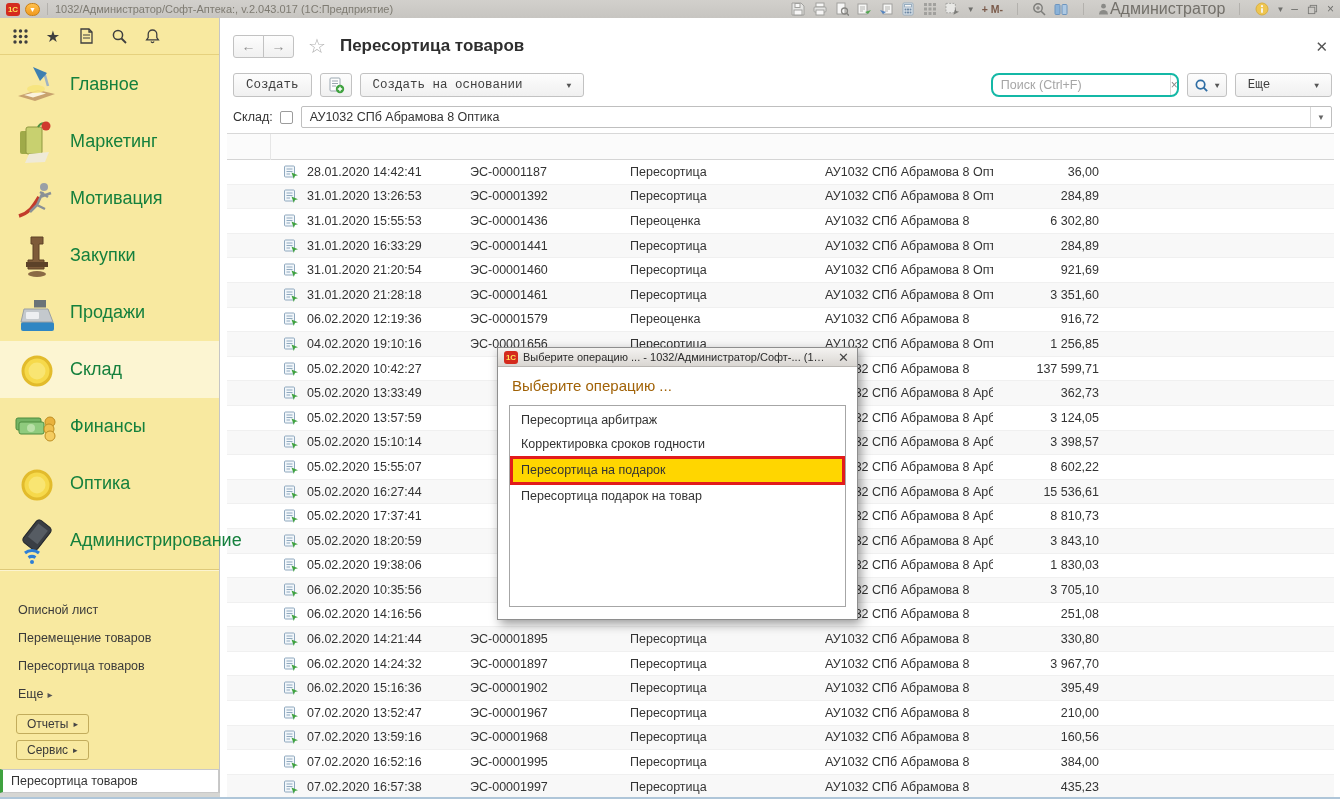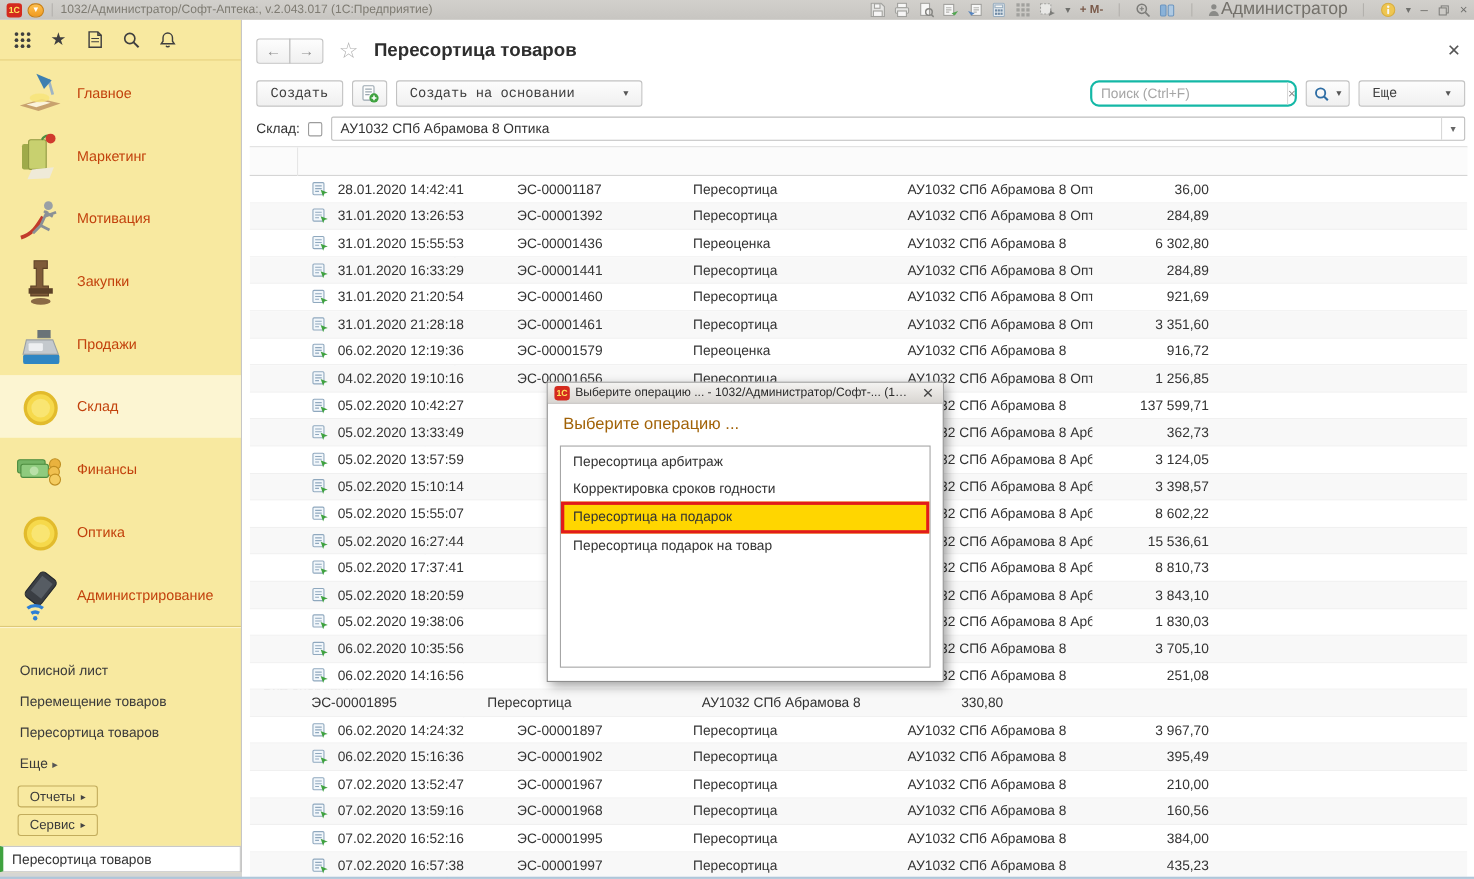--- a/index.html
+++ b/index.html
@@ -22,21 +22,21 @@
 
   
   .sidebar { position:absolute; top:18px; left:0; width:220px; bottom:0; background:#F8E9A0; border-right:1px solid #C6C6C6; z-index:5; }
   .side-icons { height:37px; display:flex; align-items:center; gap:13px; padding-left:10px; border-bottom:1px solid #E6D17E; }
   .side-icons .si { width:20px; height:20px; display:flex; align-items:center; justify-content:center; color:#3F3F3F; font-size:16px; }
   .side-menu { position:absolute; top:38px; left:0; right:0; }
   .side-item { height:57px; display:flex; align-items:center; padding-left:13px; cursor:default; }
   .side-item.active { background:#FCF5D2; }
   .side-ico { width:48px; height:48px; flex:0 0 48px; }
   .side-ico svg { width:48px; height:48px; }
-  .side-label { margin-left:9px; font-size:13px; color:#c2410c; }
+  .side-label { margin-left:9px; font-size:18px; color:#15803d; }
   .side-sep { position:absolute; top:551px; left:0; width:219px; border-top:1px solid #DEC979; box-shadow:0 1px 0 rgba(255,255,255,.5); }
   .side-links { position:absolute; top:578px; left:0; right:13px; }
   .side-link { height:28px; line-height:28px; padding-left:18px; font-size:12.5px; color:#3A3A3A; cursor:default; white-space:nowrap; }
   .side-more { height:28px; line-height:28px; padding-left:18px; font-size:12.5px; color:#3A3A3A; }
   .side-more .arr { font-size:10px; color:#555; margin-left:4px; }
   .side-btn { display:inline-flex; align-items:center; gap:5px; margin:6px 0 0 16px; height:20px; padding:0 10px; border:1px solid #C2AC5C; border-radius:3px; font-size:12px; color:#3A3A3A; background:transparent; }
   .side-btn .arr { font-size:9px; color:#444; }
   .taskbar-tab { position:absolute; top:769px; left:0; width:219px; height:24px; background:#fff; border:1px solid #C9C9C9; border-left:3px solid #3FA23F; display:flex; align-items:center; padding-left:8px; font-size:12.5px; color:#333; z-index:6; }
   .sidebar-bottom { position:absolute; top:793px; left:0; width:220px; height:6px; background:#D6D6D3; z-index:6; }
   .bottom-edge { position:absolute; left:0; right:0; bottom:0; height:2px; background:#AFC6D9; z-index:7; }
@@ -793,20 +793,30 @@
             <span>06.02.2020 14:16:56</span>
           </div>
           <div class="c c-num"></div>
           <div class="c c-op"></div>
           <div class="c c-wh">АУ1032 СПб Абрамова 8</div>
           <div class="c c-sum">251,08</div>
           <div class="c c-base"></div>
         </div>
         <div class="trow">
           <div class="c c-sel"></div>
+          <div class="c c-date">
+            <span class="doc-ico">
+              <svg width="16" height="16" viewBox="0 0 16 16">
+                <rect x="1.5" y="2" width="10" height="11" rx="1" fill="#F2F7FB" stroke="#8FA8BE"></rect>
+                <path d="M3.5 5h6M3.5 7.5h6M3.5 10h3.5" stroke="#8FA8BE"></path>
+                <path d="M8.5 8.5L15 11.2l-3.2.8-1 3z" fill="#3FA23F"></path>
+              </svg>
+            </span>
+            <span>06.02.2020 14:21:44</span>
+          </div>
           <div class="c c-num">ЭС-00001895</div>
           <div class="c c-op">Пересортица</div>
           <div class="c c-wh">АУ1032 СПб Абрамова 8</div>
           <div class="c c-sum">330,80</div>
           <div class="c c-base"></div>
         </div>
         <div class="trow">
           <div class="c c-sel"></div>
           <div class="c c-date">
             <span class="doc-ico">

